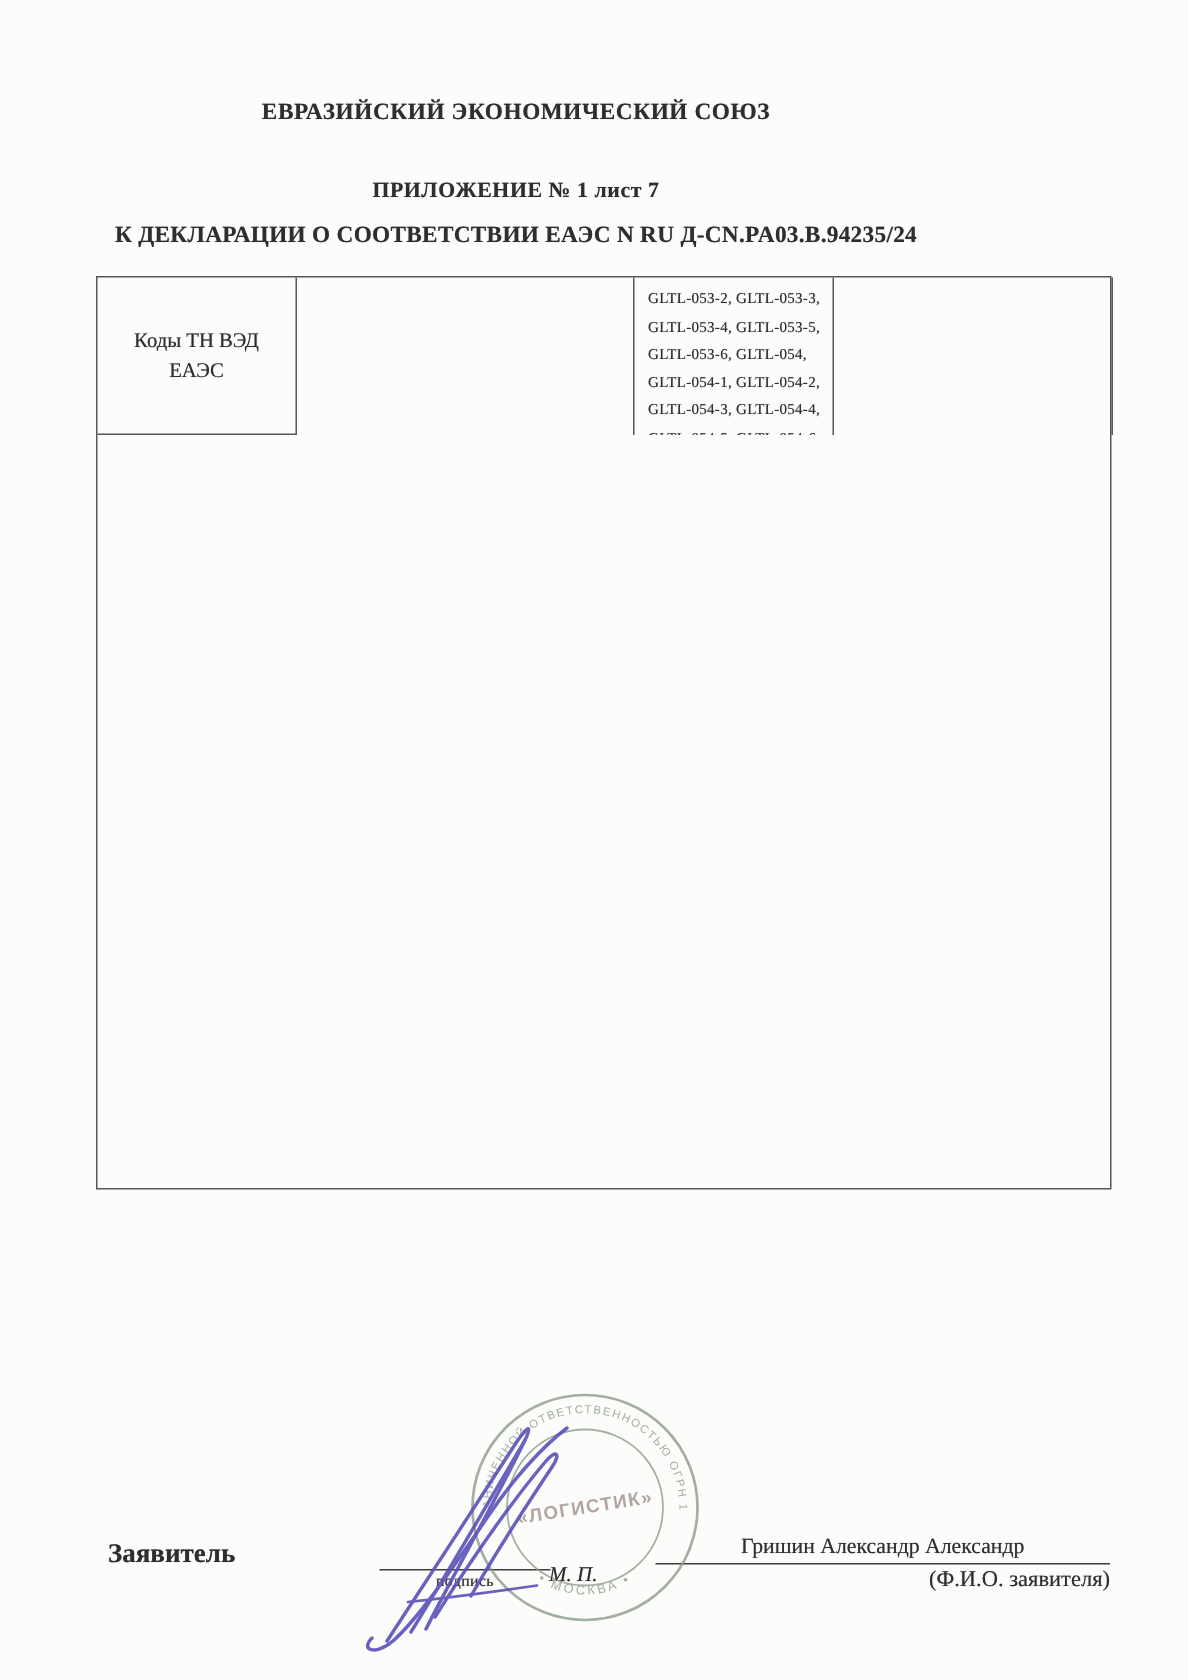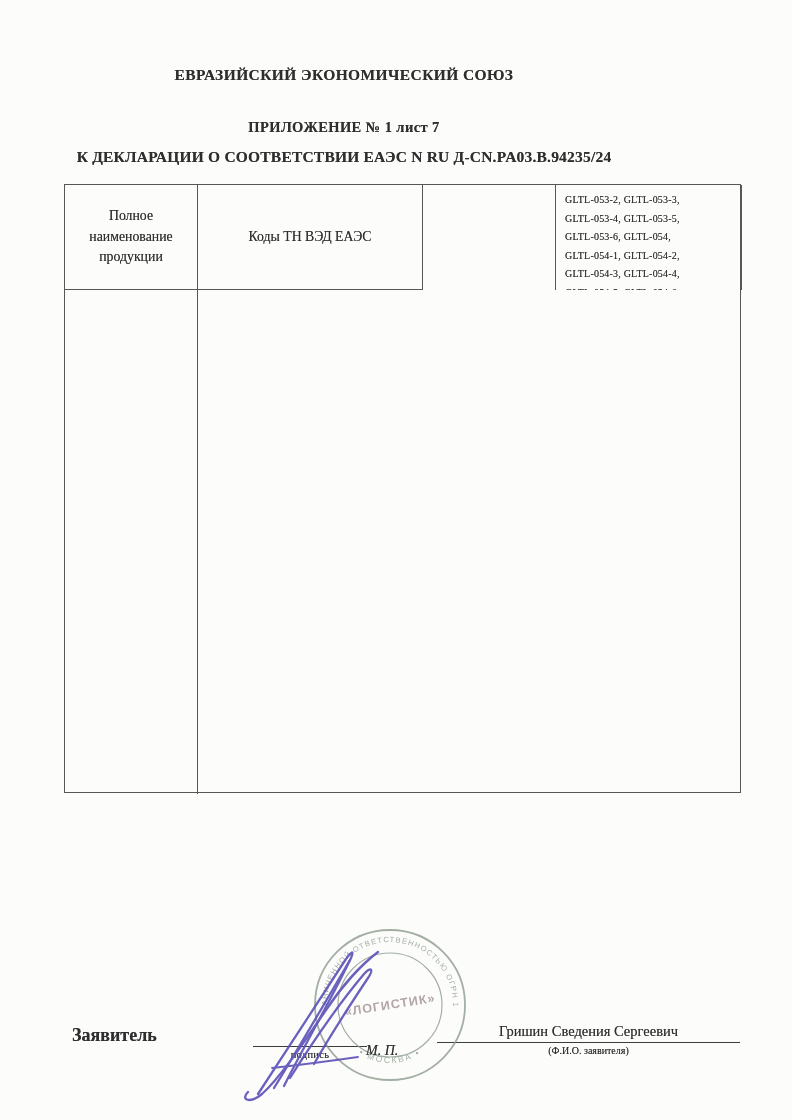--- a/index.html
+++ b/index.html
@@ -74,21 +74,21 @@
   #stamp-abbr {
     position: absolute; left: 366px; top: 1043px;
     font-size: 14px; z-index: 7; font-style: italic;
   }
   #applicant-name {
     position: absolute; left: 437px; top: 1023px; width: 303px;
     text-align: center; font-size: 14.5px;
   }
   #name-caption {
     position: absolute; left: 437px; top: 1045px; width: 303px;
-    text-align: center; font-size: 10px;
+    text-align: right; font-size: 15px;
   }
 
   
   #stamp-svg {
     position: absolute; left: 310px; top: 925px;
     width: 160px; height: 160px;
     opacity: .8; z-index: 5;
   }
   #signature-svg {
     position: absolute; left: 238px; top: 918px;
@@ -102,21 +102,20 @@
 </head>
 <body>
 
 <div class="doc-title scan-ink" id="title-union">ЕВРАЗИЙСКИЙ ЭКОНОМИЧЕСКИЙ СОЮЗ</div>
 
 <div class="doc-title scan-ink" id="title-annex">ПРИЛОЖЕНИЕ № 1 лист 7</div>
 
 <div class="doc-title scan-ink" id="title-declaration">К ДЕКЛАРАЦИИ О СООТВЕТСТВИИ ЕАЭС N RU Д-CN.PA03.B.94235/24</div>
 
 <div class="product-table">
-  <div class="cell head scan-ink">Полное наименование продукции</div>
   <div class="cell head scan-ink">Коды ТН ВЭД ЕАЭС</div>
 
   <div class="cell body"></div>
   <div class="cell body info scan-ink">GLTL-053-2, GLTL-053-3,
 GLTL-053-4, GLTL-053-5,
 GLTL-053-6, GLTL-054,
 GLTL-054-1, GLTL-054-2,
 GLTL-054-3, GLTL-054-4,
 GLTL-054-5, GLTL-054-6,
 GLTL-055, GLTL-055-1,
@@ -170,15 +169,15 @@
     <path d="M 52 160 C 76 122 104 82 126 56 C 133 48 136 51 130 60 C 114 84 92 118 76 146"></path>
     <path d="M 34 150 C 62 147 92 143 120 139" stroke-width="1.8"></path>
   </g>
 </svg>
 
 <div id="signature-line" class="sig-line"></div>
 <div id="signature-caption" class="scan-ink">подпись</div>
 
 <div id="stamp-abbr" class="scan-ink">М. П.</div>
 
-<div id="applicant-name" class="scan-ink">Гришин Сведения Сергеевич</div>
+<div id="applicant-name" class="scan-ink">Гришин Александр Александр</div>
 <div id="name-line" class="sig-line"></div>
 <div id="name-caption" class="scan-ink">(Ф.И.О. заявителя)</div>
 
 </body></html>

